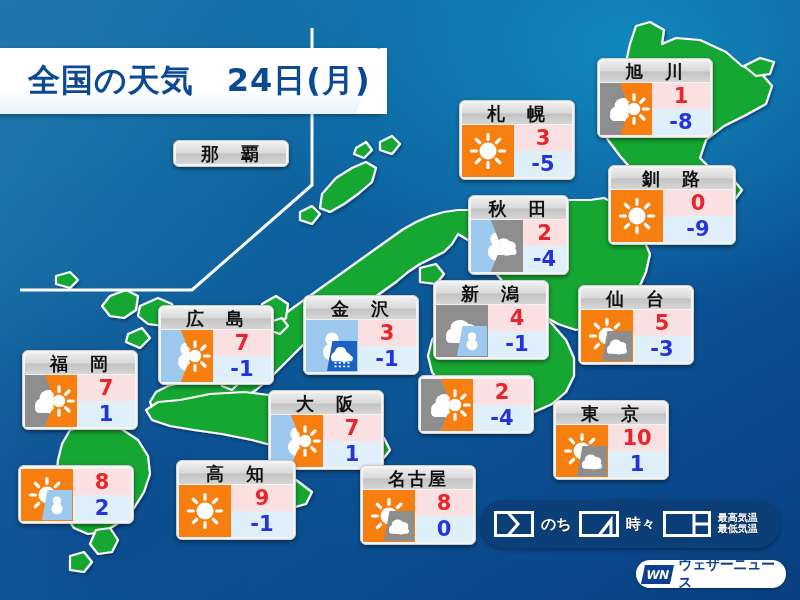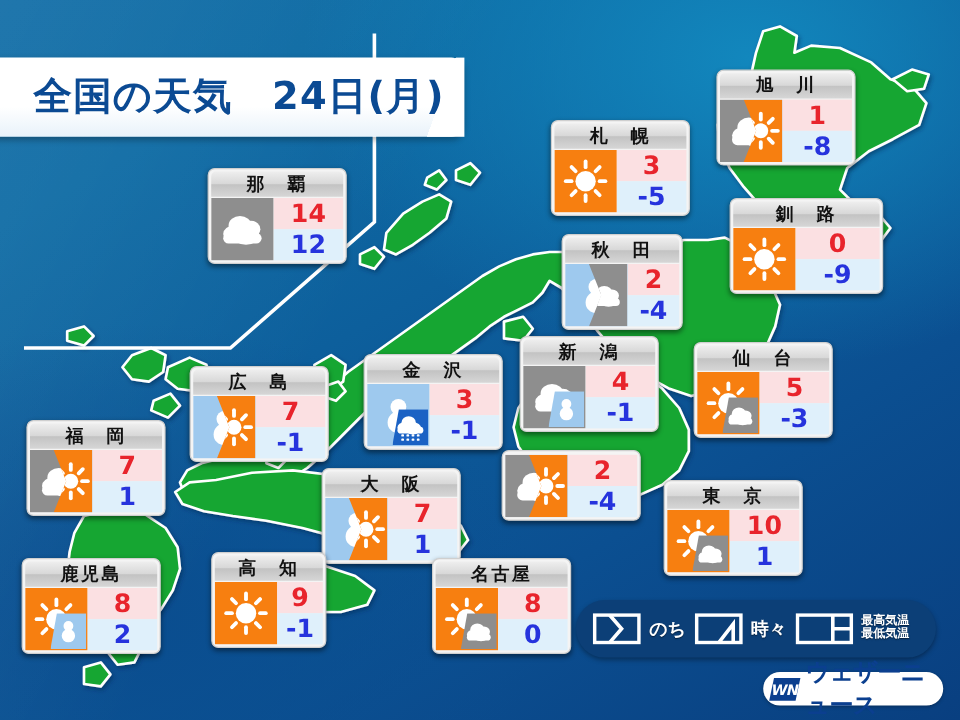--- a/index.html
+++ b/index.html
@@ -56,21 +56,21 @@
     border-radius:6px;
     box-shadow:0 2px 4px rgba(0,0,0,0.45);
     padding:2px;
     box-sizing:border-box;
   }
   .wbox-head{
     height:21px;
     background:linear-gradient(180deg,#eeeeee 0%,#d8d8d8 48%,#c3c3c3 52%,#d6d6d6 100%);
     border-radius:4px 4px 0 0;
     display:flex;align-items:center;justify-content:center;
-    font-size:15px;font-weight:bold;color:#111111;
+    font-size:18px;font-weight:bold;color:#111111;
     letter-spacing:2px;
     line-height:1;
   }
   .wbox-body{display:flex;height:52px;margin-top:1px;}
   .icon-cell{
     position:relative;width:52px;height:52px;overflow:hidden;flex:none;
   }
   .temp-cell{flex:1;display:flex;flex-direction:column;}
   .t-high{
     flex:1;background:#fbe0e2;color:#e8242c;
@@ -130,21 +130,21 @@
     display:flex;align-items:center;gap:6px;
     padding-left:7px;box-sizing:border-box;
     box-shadow:0 1px 3px rgba(0,0,0,0.3);
   }
   .wn-mark{
     width:30px;height:19px;background:#0b3f8f;
     transform:skewX(-12deg);
     display:flex;align-items:center;justify-content:center;
     color:#ffffff;font-size:12px;font-weight:bold;letter-spacing:-0.5px;
   }
-  .brand-text{color:#0b3f8f;font-size:20px;font-weight:bold;letter-spacing:-0.5px;}
+  .brand-text{color:#0b3f8f;font-size:14px;font-weight:bold;letter-spacing:-0.5px;}
 </style>
 </head>
 <body>
 
 <div id="stage">
 
   <div class="sea"></div>
   <div class="sea-sheen"></div>
 
   <svg class="land" width="800" height="600" viewBox="0 0 800 600">
@@ -609,21 +609,20 @@
               </svg>
             </div>
           </div>
           <div class="temp-cell">
             <div class="t-high">7</div>
             <div class="t-low">1</div>
           </div>
         </div>
       </div>
       <div class="wbox" style="left: 18px; top: 465px; width: 116px;">
-        <div class="wbox-head">鹿児島</div>
         <div class="wbox-body">
           <div class="icon-cell">
             <div class="layer-base bg-sunny">
               <svg class="glyph" width="52" height="52" viewBox="0 0 52 52">
                 <circle cx="26" cy="26" r="8.5" fill="#ffffff"></circle>
                 <line x1="26.0" y1="14.3" x2="26.0" y2="9.5" stroke="#ffffff" stroke-width="3.2" stroke-linecap="round"></line>
                 <line x1="34.3" y1="17.7" x2="37.7" y2="14.3" stroke="#ffffff" stroke-width="3.2" stroke-linecap="round"></line>
                 <line x1="37.7" y1="26.0" x2="42.5" y2="26.0" stroke="#ffffff" stroke-width="3.2" stroke-linecap="round"></line>
                 <line x1="34.3" y1="34.3" x2="37.7" y2="37.7" stroke="#ffffff" stroke-width="3.2" stroke-linecap="round"></line>
                 <line x1="26.0" y1="37.7" x2="26.0" y2="42.5" stroke="#ffffff" stroke-width="3.2" stroke-linecap="round"></line>
@@ -640,21 +639,21 @@
   </g>
               </svg>
             </div>
           </div>
           <div class="temp-cell">
             <div class="t-high">8</div>
             <div class="t-low">2</div>
           </div>
         </div>
       </div>
-      <div class="wbox" style="left: 176px; top: 460px; width: 96px; text-align: right;">
+      <div class="wbox" style="left: 176px; top: 460px; width: 120px; text-align: right;">
         <div class="wbox-head">高　知</div>
         <div class="wbox-body">
           <div class="icon-cell">
             <div class="layer-base bg-sunny">
               <svg class="glyph" width="52" height="52" viewBox="0 0 52 52">
                 <circle cx="26" cy="26" r="8.5" fill="#ffffff"></circle>
                 <line x1="26.0" y1="14.3" x2="26.0" y2="9.5" stroke="#ffffff" stroke-width="3.2" stroke-linecap="round"></line>
                 <line x1="34.3" y1="17.7" x2="37.7" y2="14.3" stroke="#ffffff" stroke-width="3.2" stroke-linecap="round"></line>
                 <line x1="37.7" y1="26.0" x2="42.5" y2="26.0" stroke="#ffffff" stroke-width="3.2" stroke-linecap="round"></line>
                 <line x1="34.3" y1="34.3" x2="37.7" y2="37.7" stroke="#ffffff" stroke-width="3.2" stroke-linecap="round"></line>
@@ -701,39 +700,20 @@
             </div>
           </div>
           <div class="temp-cell">
             <div class="t-high">8</div>
             <div class="t-low">0</div>
           </div>
         </div>
       </div>
       <div class="wbox" style="left: 173px; top: 140px; width: 116px;">
         <div class="wbox-head">那　覇</div>
-        <div class="wbox-body">
-          <div class="icon-cell">
-            <div class="layer-base bg-cloudy">
-              <svg class="glyph" width="52" height="52" viewBox="0 0 52 52">
-                <g fill="#ffffff" transform="translate(26,27) scale(1)">
-    <ellipse cx="-7" cy="3" rx="9" ry="7"></ellipse>
-    <ellipse cx="3" cy="4" rx="11" ry="8"></ellipse>
-    <ellipse cx="-2" cy="-4" rx="9.5" ry="8"></ellipse>
-    <ellipse cx="7" cy="-1" rx="8" ry="7"></ellipse>
-    <rect x="-16" y="2" width="32" height="9" rx="4.5"></rect>
-  </g>
-              </svg>
-            </div>
-          </div>
-          <div class="temp-cell">
-            <div class="t-high">14</div>
-            <div class="t-low">12</div>
-          </div>
-        </div>
       </div>
     </div>
 
   <div class="legend">
     <svg class="lg-sym" width="40" height="26" viewBox="0 0 40 26">
       <rect x="1.5" y="1.5" width="37" height="23" fill="none" stroke="#ffffff" stroke-width="3"></rect>
       <path d="M14 1.5 L24 13 L14 24.5" fill="none" stroke="#ffffff" stroke-width="3"></path>
     </svg>
     <span class="lg-label">のち</span>
 

